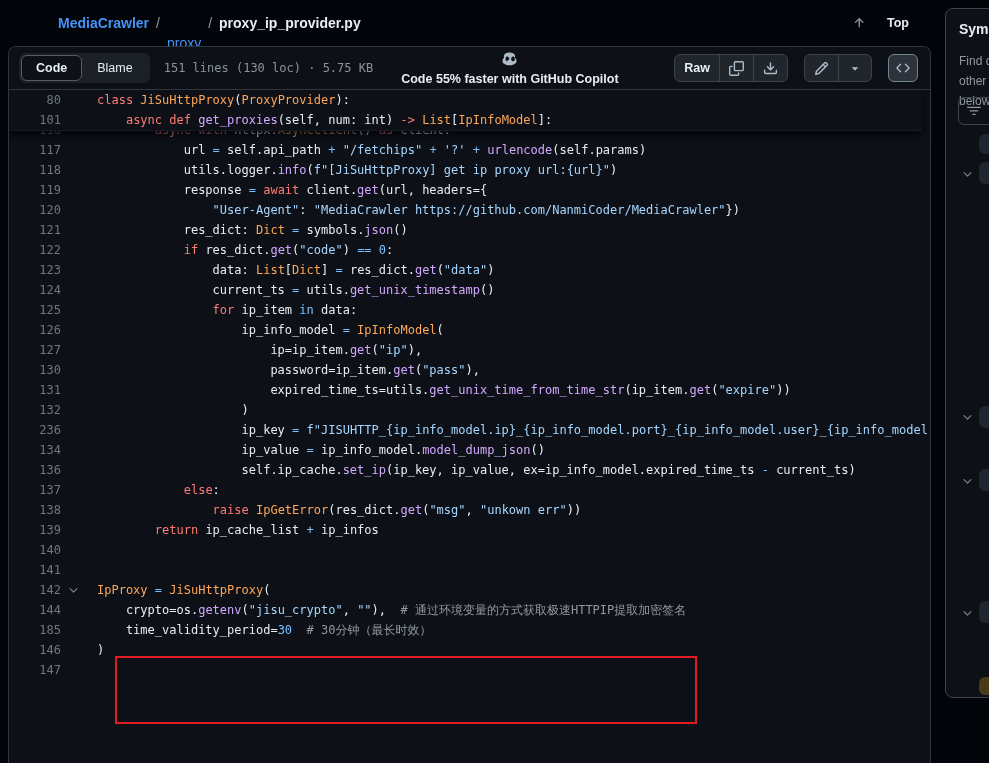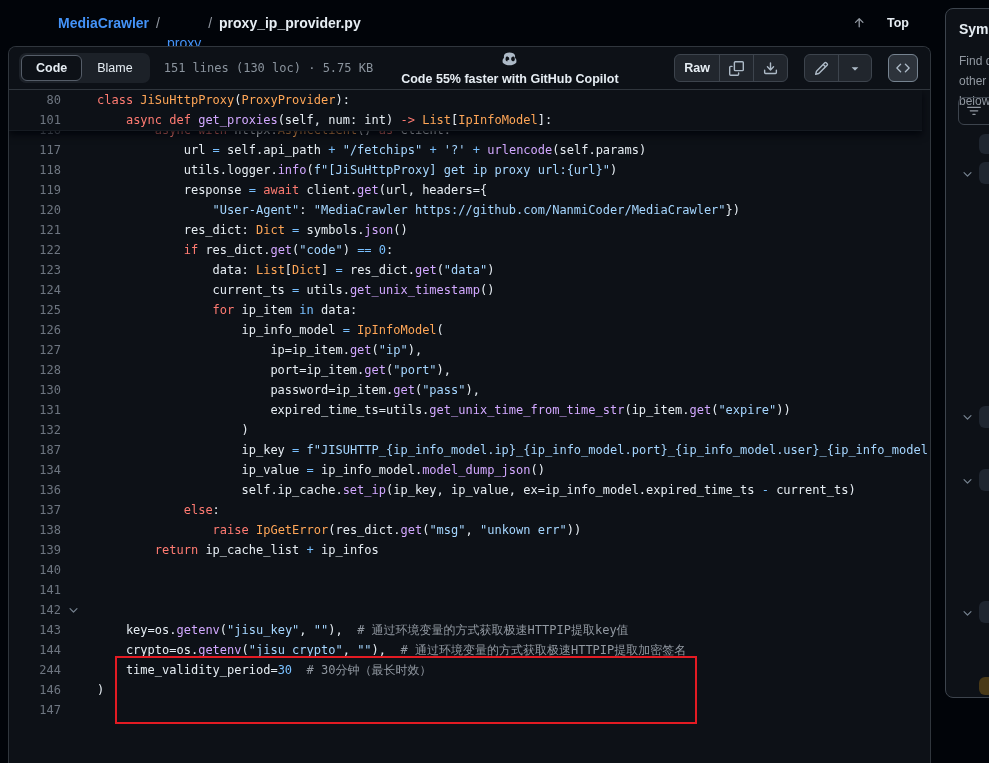--- a/index.html
+++ b/index.html
@@ -189,38 +189,36 @@
         <div class="crow"><span class="ln">118</span><span class="gut"></span><span class="ct"><span class="t-d">            utils.logger.</span><span class="t-p">info</span><span class="t-d">(</span><span class="t-s">f"[JiSuHttpProxy] get ip proxy url:{url}"</span><span class="t-d">)</span></span></div>
         <div class="crow"><span class="ln">119</span><span class="gut"></span><span class="ct"><span class="t-d">            response </span><span class="t-b">=</span><span class="t-d"> </span><span class="t-k">await</span><span class="t-d"> client.</span><span class="t-p">get</span><span class="t-d">(url, headers={</span></span></div>
         <div class="crow"><span class="ln">120</span><span class="gut"></span><span class="ct"><span class="t-d">                </span><span class="t-s">"User-Agent"</span><span class="t-d">: </span><span class="t-s">"MediaCrawler https://github.com/NanmiCoder/MediaCrawler"</span><span class="t-d">})</span></span></div>
         <div class="crow"><span class="ln">121</span><span class="gut"></span><span class="ct"><span class="t-d">            res_dict: </span><span class="t-o">Dict</span><span class="t-d"> </span><span class="t-b">=</span><span class="t-d"> symbols.</span><span class="t-p">json</span><span class="t-d">()</span></span></div>
         <div class="crow"><span class="ln">122</span><span class="gut"></span><span class="ct"><span class="t-d">            </span><span class="t-k">if</span><span class="t-d"> res_dict.</span><span class="t-p">get</span><span class="t-d">(</span><span class="t-s">"code"</span><span class="t-d">) </span><span class="t-b">==</span><span class="t-d"> </span><span class="t-b">0</span><span class="t-d">:</span></span></div>
         <div class="crow"><span class="ln">123</span><span class="gut"></span><span class="ct"><span class="t-d">                data: </span><span class="t-o">List</span><span class="t-d">[</span><span class="t-o">Dict</span><span class="t-d">] </span><span class="t-b">=</span><span class="t-d"> res_dict.</span><span class="t-p">get</span><span class="t-d">(</span><span class="t-s">"data"</span><span class="t-d">)</span></span></div>
         <div class="crow"><span class="ln">124</span><span class="gut"></span><span class="ct"><span class="t-d">                current_ts </span><span class="t-b">=</span><span class="t-d"> utils.</span><span class="t-p">get_unix_timestamp</span><span class="t-d">()</span></span></div>
         <div class="crow"><span class="ln">125</span><span class="gut"></span><span class="ct"><span class="t-d">                </span><span class="t-k">for</span><span class="t-d"> ip_item </span><span class="t-b">in</span><span class="t-d"> data:</span></span></div>
         <div class="crow"><span class="ln">126</span><span class="gut"></span><span class="ct"><span class="t-d">                    ip_info_model </span><span class="t-b">=</span><span class="t-d"> </span><span class="t-o">IpInfoModel</span><span class="t-d">(</span></span></div>
         <div class="crow"><span class="ln">127</span><span class="gut"></span><span class="ct"><span class="t-d">                        ip=ip_item.</span><span class="t-p">get</span><span class="t-d">(</span><span class="t-s">"ip"</span><span class="t-d">),</span></span></div>
-        <div class="crow"><span class="ln">128</span><span class="gut"></span><span class="ct"><span class="t-d">                        port=ip_item.</span><span class="t-p">get</span><span class="t-d">(</span><span class="t-s">"port"</span><span class="t-d">),</span></span></div>
         <div class="crow"><span class="ln">130</span><span class="gut"></span><span class="ct"><span class="t-d">                        password=ip_item.</span><span class="t-p">get</span><span class="t-d">(</span><span class="t-s">"pass"</span><span class="t-d">),</span></span></div>
         <div class="crow"><span class="ln">131</span><span class="gut"></span><span class="ct"><span class="t-d">                        expired_time_ts=utils.</span><span class="t-p">get_unix_time_from_time_str</span><span class="t-d">(ip_item.</span><span class="t-p">get</span><span class="t-d">(</span><span class="t-s">"expire"</span><span class="t-d">))</span></span></div>
         <div class="crow"><span class="ln">132</span><span class="gut"></span><span class="ct"><span class="t-d">                    )</span></span></div>
-        <div class="crow"><span class="ln">187</span><span class="gut"></span><span class="ct"><span class="t-d">                    ip_key </span><span class="t-b">=</span><span class="t-d"> </span><span class="t-s">f"JISUHTTP_{ip_info_model.ip}_{ip_info_model.port}_{ip_info_model.user}_{ip_info_model.password}"</span></span></div>
+        <div class="crow"><span class="ln">236</span><span class="gut"></span><span class="ct"><span class="t-d">                    ip_key </span><span class="t-b">=</span><span class="t-d"> </span><span class="t-s">f"JISUHTTP_{ip_info_model.ip}_{ip_info_model.port}_{ip_info_model.user}_{ip_info_model.password}"</span></span></div>
         <div class="crow"><span class="ln">134</span><span class="gut"></span><span class="ct"><span class="t-d">                    ip_value </span><span class="t-b">=</span><span class="t-d"> ip_info_model.</span><span class="t-p">model_dump_json</span><span class="t-d">()</span></span></div>
         <div class="crow"><span class="ln">136</span><span class="gut"></span><span class="ct"><span class="t-d">                    self.ip_cache.</span><span class="t-p">set_ip</span><span class="t-d">(ip_key, ip_value, ex=ip_info_model.expired_time_ts </span><span class="t-b">-</span><span class="t-d"> current_ts)</span></span></div>
         <div class="crow"><span class="ln">137</span><span class="gut"></span><span class="ct"><span class="t-d">            </span><span class="t-k">else</span><span class="t-d">:</span></span></div>
         <div class="crow"><span class="ln">138</span><span class="gut"></span><span class="ct"><span class="t-d">                </span><span class="t-k">raise</span><span class="t-d"> </span><span class="t-o">IpGetError</span><span class="t-d">(res_dict.</span><span class="t-p">get</span><span class="t-d">(</span><span class="t-s">"msg"</span><span class="t-d">, </span><span class="t-s">"unkown err"</span><span class="t-d">))</span></span></div>
         <div class="crow"><span class="ln">139</span><span class="gut"></span><span class="ct"><span class="t-d">        </span><span class="t-k">return</span><span class="t-d"> ip_cache_list </span><span class="t-b">+</span><span class="t-d"> ip_infos</span></span></div>
         <div class="crow"><span class="ln">140</span><span class="gut"></span><span class="ct"></span></div>
         <div class="crow"><span class="ln">141</span><span class="gut"></span><span class="ct"></span></div>
         <div class="crow"><span class="ln">142</span><span class="gut"><svg width="13" height="13" viewBox="0 0 16 16" fill="#768390">
               <path d="M12.78 5.22a.749.749 0 0 1 0 1.06l-4.25 4.25a.749.749 0 0 1-1.06 0L3.22 6.28a.749.749 0 1 1 1.06-1.06L8 8.939l3.72-3.719a.749.749 0 0 1 1.06 0Z"></path>
-            </svg></span></div>
-        <div class="crow"><span class="ln">143</span><span class="gut"></span><span class="ct"><span class="t-d">    key=os.</span><span class="t-p">getenv</span><span class="t-d">(</span><span class="t-s">"jisu_key"</span><span class="t-d">, </span><span class="t-s">""</span><span class="t-d">),  </span><span class="t-c"># 通过环境变量的方式获取极速HTTPIP提取key值</span></span></div>
+            </svg></span><span class="ct"><span class="t-o">IpProxy</span><span class="t-d"> </span><span class="t-b">=</span><span class="t-d"> </span><span class="t-o">JiSuHttpProxy</span><span class="t-d">(</span></span></div>
         <div class="crow"><span class="ln">144</span><span class="gut"></span><span class="ct"><span class="t-d">    crypto=os.</span><span class="t-p">getenv</span><span class="t-d">(</span><span class="t-s">"jisu_crypto"</span><span class="t-d">, </span><span class="t-s">""</span><span class="t-d">),  </span><span class="t-c"># 通过环境变量的方式获取极速HTTPIP提取加密签名</span></span></div>
-        <div class="crow"><span class="ln">244</span><span class="gut"></span><span class="ct"><span class="t-d">    time_validity_period=</span><span class="t-b">30</span><span class="t-d">  </span><span class="t-c"># 30分钟（最长时效）</span></span></div>
+        <div class="crow"><span class="ln">185</span><span class="gut"></span><span class="ct"><span class="t-d">    time_validity_period=</span><span class="t-b">30</span><span class="t-d">  </span><span class="t-c"># 30分钟（最长时效）</span></span></div>
         <div class="crow"><span class="ln">146</span><span class="gut"></span><span class="ct"><span class="t-d">)</span></span></div>
         <div class="crow"><span class="ln">147</span><span class="gut"></span><span class="ct"></span></div>
       </div>
     <div class="annotation-box"></div>
   </div>
 </div>
 
 <div class="symbols-panel">
   <div class="sym-title">Symbols</div>
   <div class="sym-desc">

